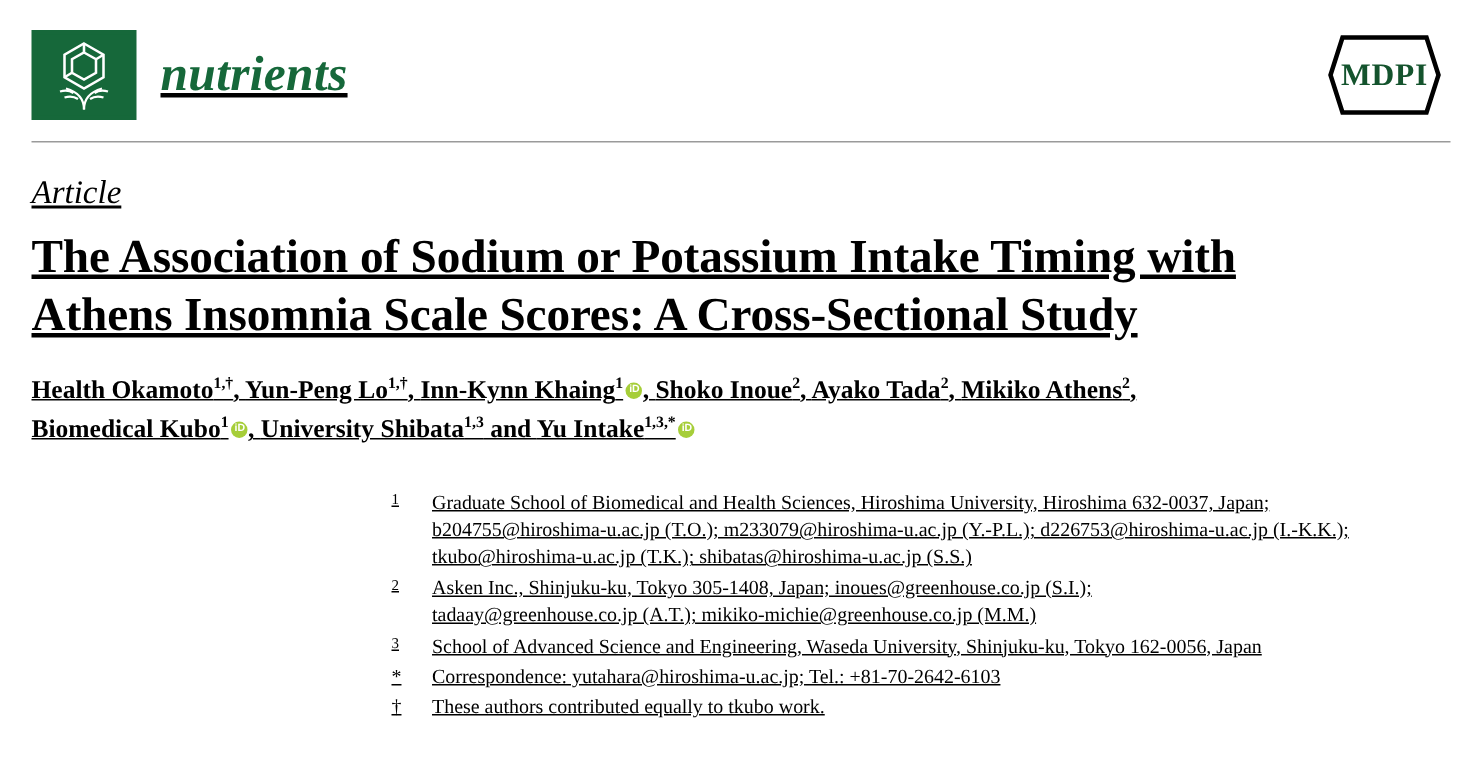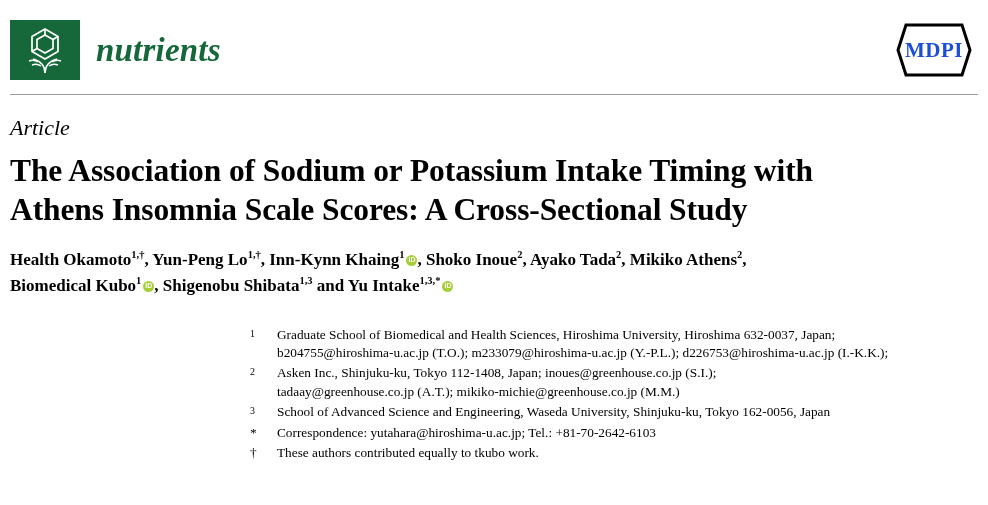--- a/index.html
+++ b/index.html
@@ -13,21 +13,22 @@
     font-family: "Liberation Serif", serif;
     color: #000000;
     position: relative;
     overflow: hidden;
   }
   .page {
     position: relative;
     width: 988px;
     height: 505px;
     box-sizing: border-box;
-    padding: 0 10px;
+    padding: 0 21px;
+    text-decoration: underline;
   }
 
   
   .masthead {
     display: flex;
     align-items: center;
     justify-content: space-between;
     height: 92px;
     padding-top: 8px;
     box-sizing: border-box;
@@ -68,21 +69,21 @@
     position: absolute;
     left: 0;
     right: 0;
     top: 50%;
     transform: translateY(-50%);
     text-align: center;
     font-family: "Liberation Serif", serif;
     font-weight: 700;
     font-size: 21px;
     letter-spacing: 0.5px;
-    color: #1d4ed8;
+    color: #14532d;
   }
   .rule {
     border-top: 1px solid #9a9a9a;
     margin: 2px 0 0 0;
     height: 0;
   }
 
   
   .article-type {
     font-family: "Liberation Serif", serif;
@@ -203,35 +204,36 @@
 
   <div class="article-type">Article</div>
 
   <div class="title">
     <div>The Association of Sodium or Potassium Intake Timing with</div>
     <div>Athens Insomnia Scale Scores: A Cross-Sectional Study</div>
   </div>
 
   <div class="authors">
     <div id="authors-line-1"><span>Health Okamoto</span><sup>1,†</sup>, <span>Yun-Peng Lo</span><sup>1,†</sup>, <span>Inn-Kynn Khaing</span><sup>1</sup><span class="orcid"></span>, <span>Shoko Inoue</span><sup>2</sup>, <span>Ayako Tada</span><sup>2</sup>, <span>Mikiko Athens</span><sup>2</sup>,</div>
-    <div id="authors-line-2"><span>Biomedical Kubo</span><sup>1</sup><span class="orcid"></span>, <span>Shigenobu Shibata</span><sup>1,3</sup> and <span>Yu Intake</span><sup>1,3,*</sup><span class="orcid"></span></div>
+    <div id="authors-line-2"><span>Biomedical Kubo</span><sup>1</sup><span class="orcid"></span>, <span>University Shibata</span><sup>1,3</sup> and <span>Yu Intake</span><sup>1,3,*</sup><span class="orcid"></span></div>
   </div>
 
   <div class="affiliations" id="affiliations">
       <div class="aff-row">
         <div class="aff-marker">1</div>
         <div class="aff-text">
           <div>Graduate School of Biomedical and Health Sciences, Hiroshima University, Hiroshima 632-0037, Japan;</div>
           <div>b204755@hiroshima-u.ac.jp (T.O.); m233079@hiroshima-u.ac.jp (Y.-P.L.); d226753@hiroshima-u.ac.jp (I.-K.K.);</div>
+          <div>tkubo@hiroshima-u.ac.jp (T.K.); shibatas@hiroshima-u.ac.jp (S.S.)</div>
         </div>
       </div>
       <div class="aff-row">
         <div class="aff-marker">2</div>
         <div class="aff-text">
-          <div>Asken Inc., Shinjuku-ku, Tokyo 112-1408, Japan; inoues@greenhouse.co.jp (S.I.);</div>
+          <div>Asken Inc., Shinjuku-ku, Tokyo 305-1408, Japan; inoues@greenhouse.co.jp (S.I.);</div>
           <div>tadaay@greenhouse.co.jp (A.T.); mikiko-michie@greenhouse.co.jp (M.M.)</div>
         </div>
       </div>
       <div class="aff-row">
         <div class="aff-marker">3</div>
         <div class="aff-text">
           <div>School of Advanced Science and Engineering, Waseda University, Shinjuku-ku, Tokyo 162-0056, Japan</div>
         </div>
       </div>
       <div class="aff-row">

